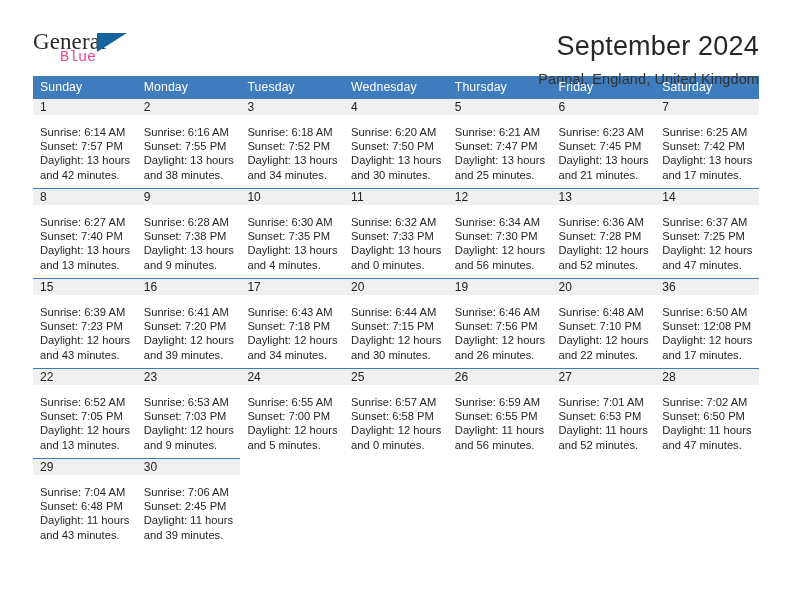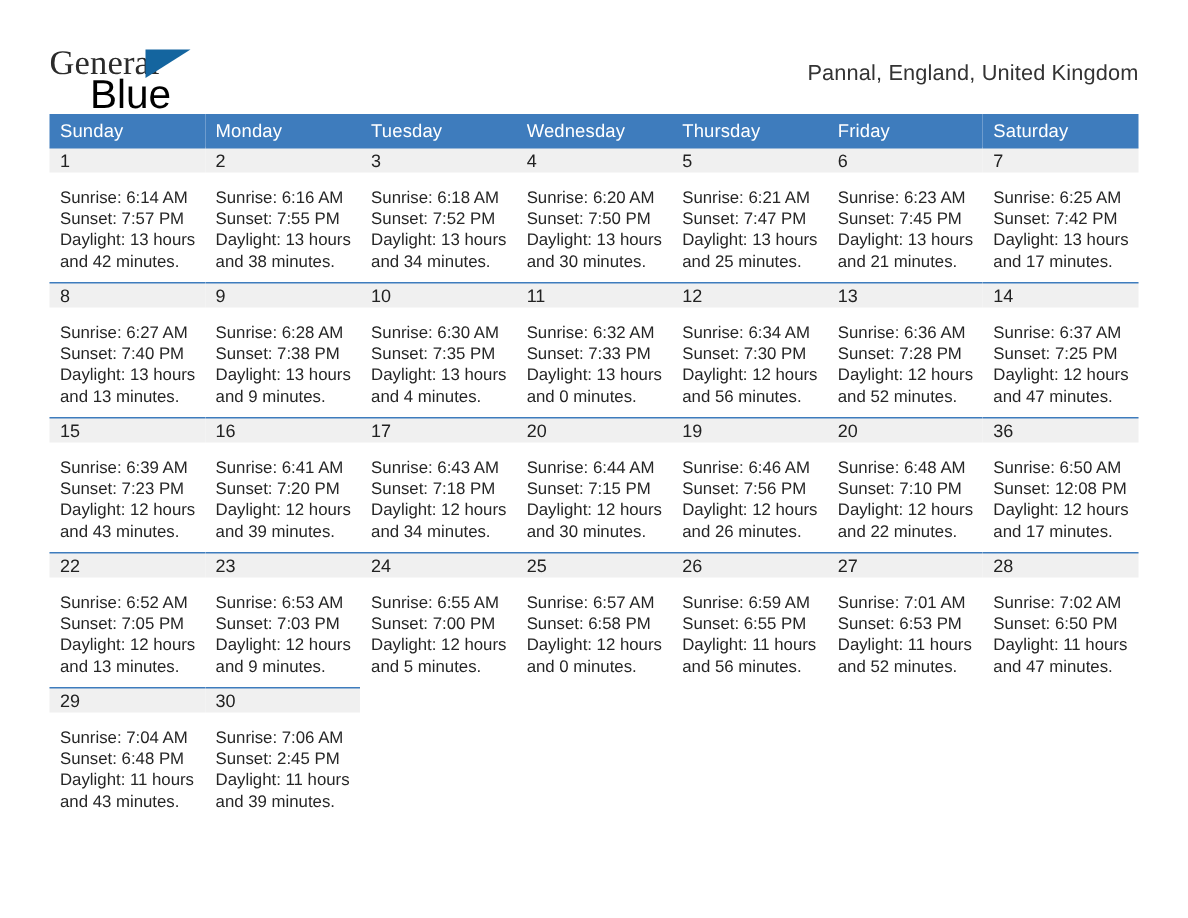--- a/index.html
+++ b/index.html
@@ -44,23 +44,23 @@
     top: 0;
     font-size: 23px;
     letter-spacing: .1px;
     color: #2b2b2b;
     font-family: Liberation Serif, serif;
   }
   .logo-blue {
     position: absolute;
     left: 27px;
     top: 20px;
-    font-size: 27px;
-    color: #000000;
-    font-family: Liberation Sans, sans-serif;
+    font-size: 15px;
+    color: #ec4899;
+    font-family: Liberation Mono, monospace;
   }
   .logo-tri {
     position: absolute;
     left: 64px;
     top: 3px;
     width: 0;
     height: 0;
     border-left: 30px solid #14659f;
     border-bottom: 19px solid transparent;
   }
@@ -144,20 +144,21 @@
 
   <div class="header">
 
     <div class="logo">
       <span class="logo-general">General</span>
       <span class="logo-tri"></span>
       <span class="logo-blue">Blue</span>
     </div>
 
     <div class="title-wrap">
+      <div class="cal-title">September 2024</div>
       <div class="cal-subtitle">Pannal, England, United Kingdom</div>
     </div>
 
   </div>
 
   <table class="calendar">
     <thead>
       <tr id="weekday-row">
           <th>Sunday</th>
           <th>Monday</th>

